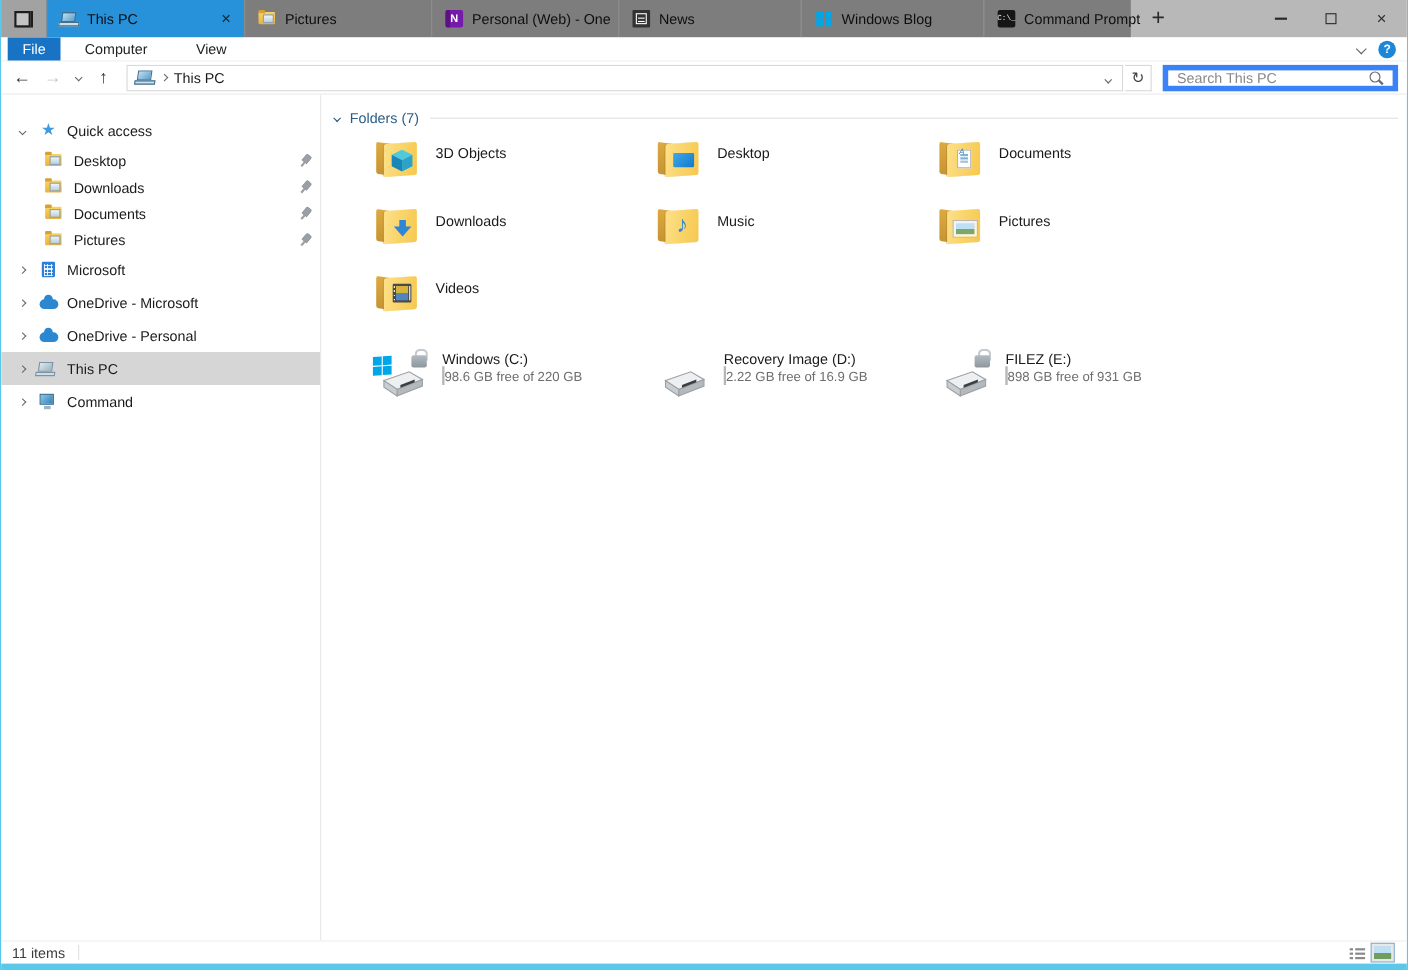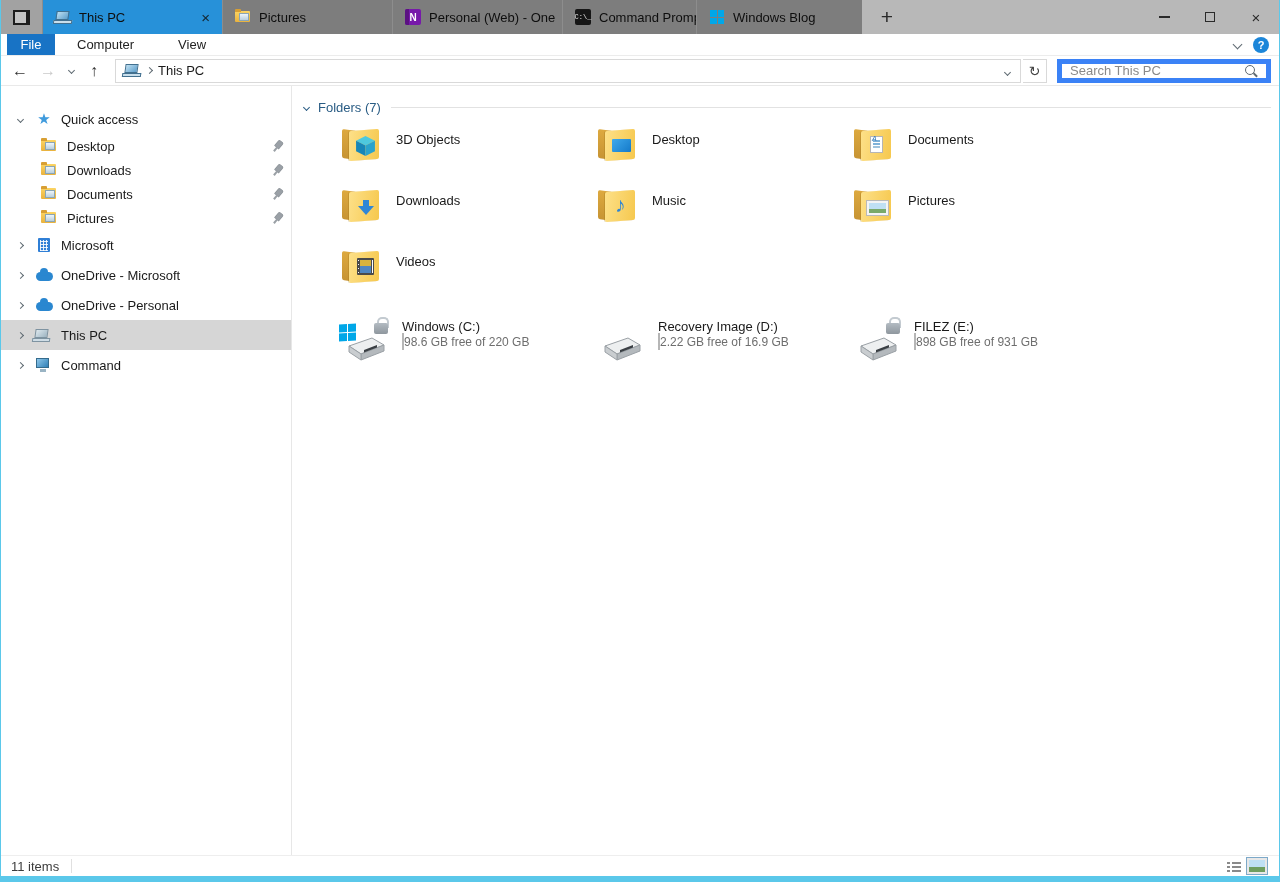--- a/index.html
+++ b/index.html
@@ -165,36 +165,42 @@
         <span class="minifolder"></span>
       </span>
     <span class="tlabel">Pictures</span>
   </div>
   <div class="tab t-onenote">
     <span class="ticon">
         <span class="onenote-i">N</span>
       </span>
     <span class="tlabel">Personal (Web) - One</span>
   </div>
-  <div class="tab t-cmd">
-    <span class="ticon">
-        <span class="cmd-i">C:\_</span>
-      </span>
-    <span class="tlabel">Command Prompt</span>
+  <div class="tab t-news">
+    <span class="ticon">
+        <span class="news-i"></span>
+      </span>
+    <span class="tlabel">News</span>
   </div>
   <div class="tab t-winblog">
     <span class="ticon">
         <span class="winflag">
           <i></i>
           <i></i>
           <i></i>
           <i></i>
         </span>
       </span>
     <span class="tlabel">Windows Blog</span>
+  </div>
+  <div class="tab t-cmd">
+    <span class="ticon">
+        <span class="cmd-i">C:\_</span>
+      </span>
+    <span class="tlabel">Command Prompt</span>
   </div>
   <div class="newtab">+</div>
   <div class="tab-fill"></div>
   <div class="winctl">
       <span class="mini"></span>
     </div>
   <div class="winctl">
       <span class="sq"></span>
     </div>
   <div class="winctl">×</div>

